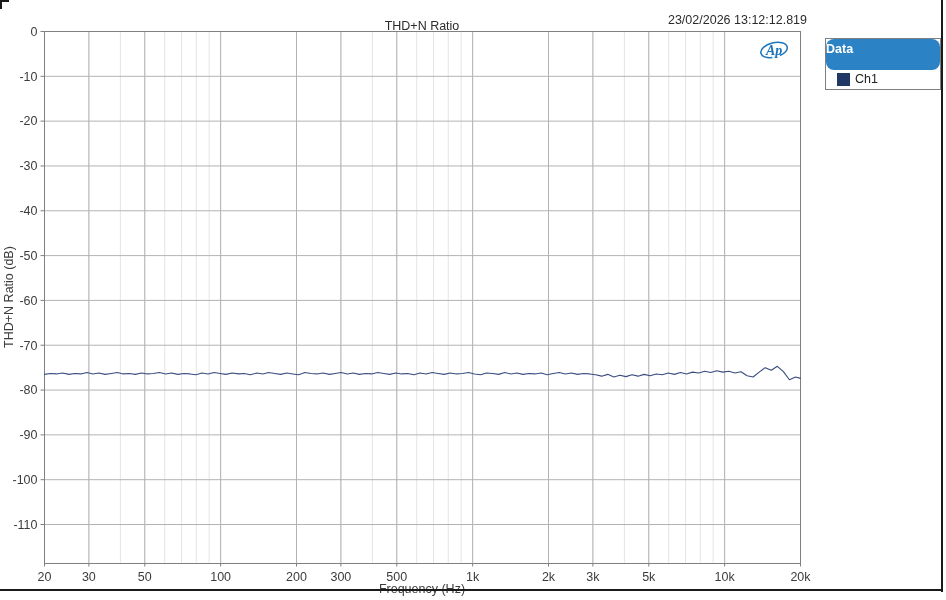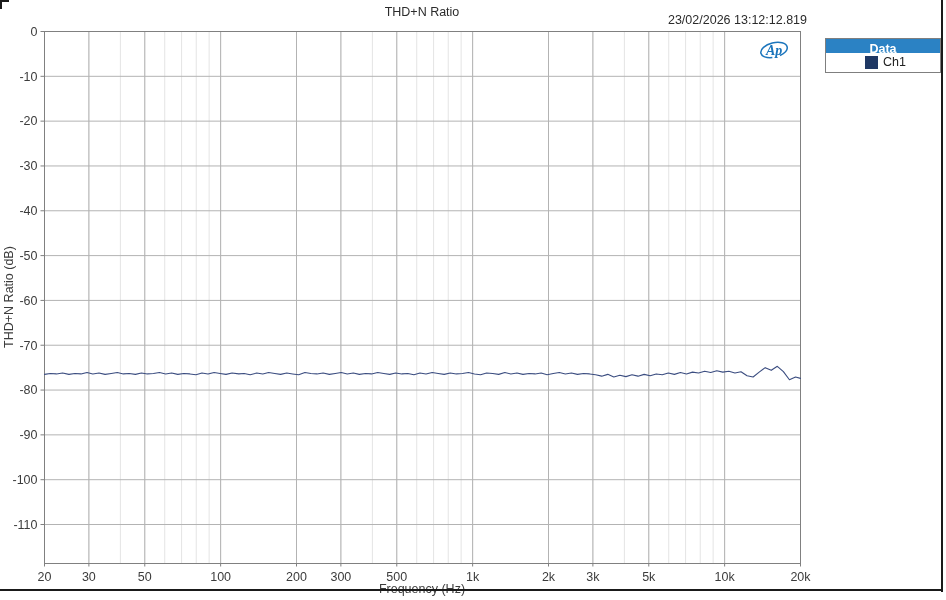--- a/index.html
+++ b/index.html
@@ -1,27 +1,27 @@
 <!DOCTYPE html>
 <html><head>
 <meta charset="utf-8">
 <style>
   html,body{margin:0;padding:0;background:#fff;}
   #screen{
     position:relative;width:946px;height:600px;background:#ffffff;overflow:hidden;
     font-family:"Liberation Sans", sans-serif;color:#2b2b2b;
   }
-  .chart-title{position:absolute;left:44px;top:5px;width:756px;text-align:center;font-size:12.5px;}
+  .chart-title{position:absolute;left:44px;top:19px;width:756px;text-align:center;font-size:12.5px;}
   .timestamp{position:absolute;right:139px;top:13px;font-size:12.5px;white-space:nowrap;}
   .x-axis-title{position:absolute;left:44px;top:582px;width:756px;text-align:center;font-size:12.5px;color:#3c3c3c;}
   .y-axis-title{position:absolute;left:9px;top:297px;transform:translate(-50%,-50%) rotate(-90deg);white-space:nowrap;font-size:12.5px;color:#3c3c3c;}
   svg.plot{position:absolute;left:0;top:0;}
   .legend{position:absolute;left:825px;top:38px;width:116px;border:1px solid #7f7f7f;background:#fff;box-sizing:border-box;}
-  .legend-header{height:14px;line-height:21px;text-align:center;color:#fff;font-weight:bold;font-size:12.5px;}
-  .legend-row{display:flex;align-items:center;height:18px;padding:0 6px 1px 11px;font-size:12.5px;color:#222;justify-content:center;}
+  .legend-header{height:31px;line-height:21px;color:#fff;font-weight:bold;font-size:12.5px;border-radius:8px;}
+  .legend-row{display:flex;align-items:center;height:18px;padding:0 6px 1px 11px;font-size:12.5px;color:#222;}
   .legend-swatch{display:inline-block;width:13px;height:13px;margin-right:5px;}
   .ap-logo{position:absolute;left:756px;top:39px;}
   .frame-right{position:absolute;left:941px;top:0;width:2px;height:592px;background:#1a1a1a;}
   .frame-bottom{position:absolute;left:0;top:589px;width:943px;height:2px;background:#1a1a1a;}
   .corner-h{position:absolute;left:0;top:0;width:9px;height:2px;background:#1a1a1a;}
   .corner-v{position:absolute;left:0;top:0;width:2px;height:9px;background:#1a1a1a;}
 </style>
 </head>
 <body>
 

